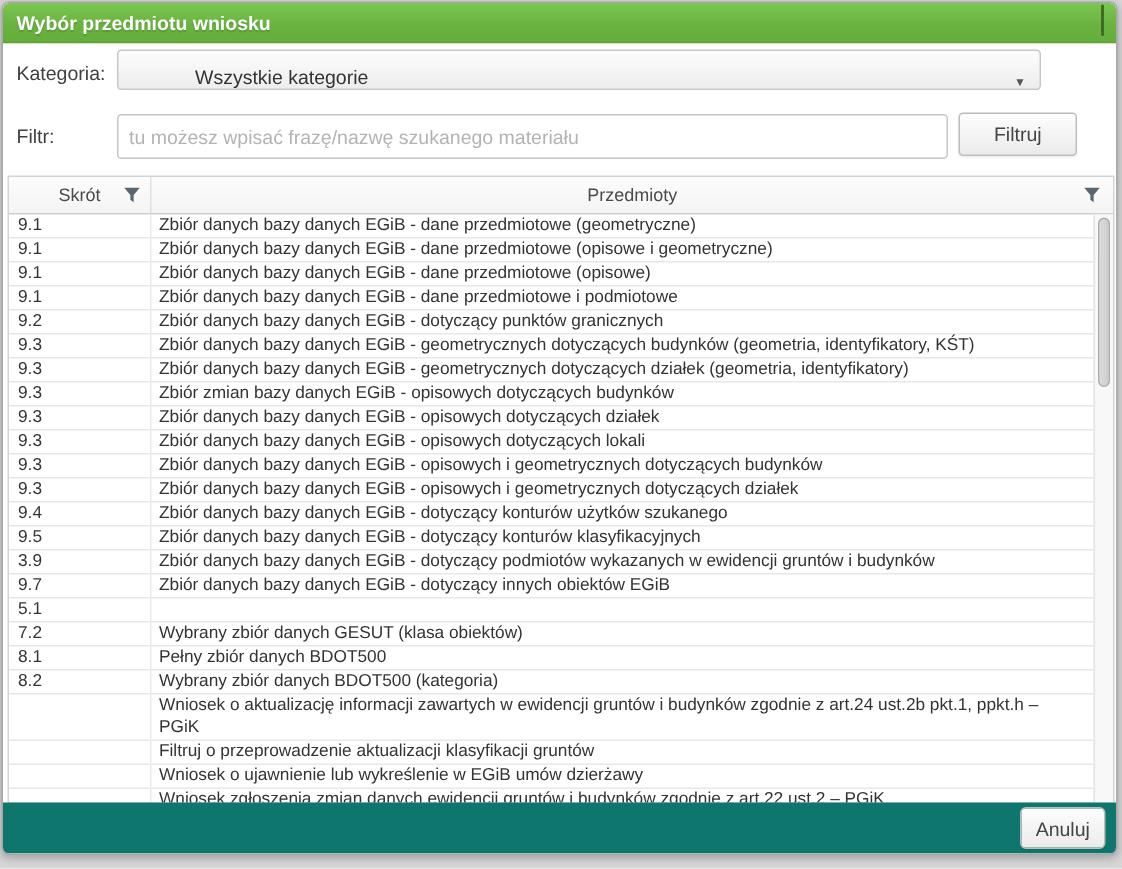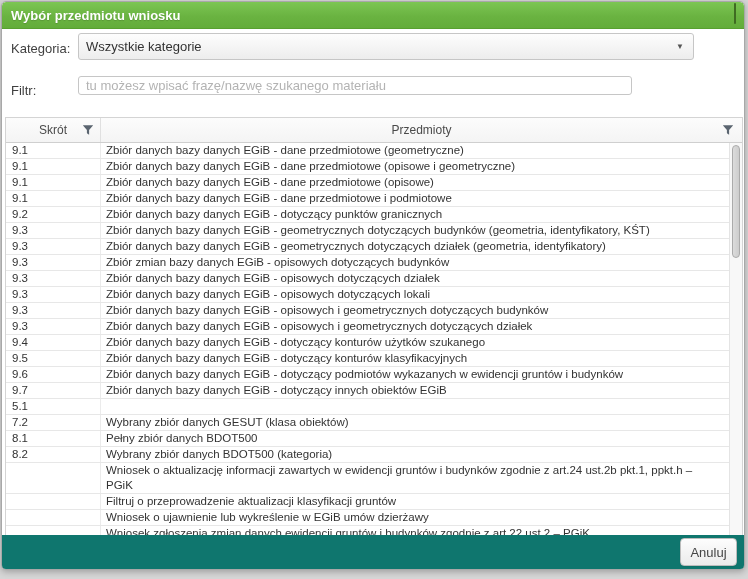--- a/index.html
+++ b/index.html
@@ -32,26 +32,26 @@
   .btn-max{width:11px;height:9px;box-sizing:border-box;border:1px solid #3f6b22;border-top:3px solid #3f6b22;border-radius:2px;background:transparent;}
   .winbtn{cursor:pointer;}
   
   .form-label{position:absolute;font-size:13px;color:#3f3f3f;}
   .lbl-category{left:9px;top:39px;}
   .lbl-filter{left:9px;top:81px;}
   .select{
     position:absolute;left:76px;top:31px;width:616px;height:27px;box-sizing:border-box;
     border:1px solid #c6c6c6;border-radius:3px;
     background:linear-gradient(180deg,#fdfdfd,#ededed);
-    display:flex;align-items:center;cursor:pointer;
+    display:flex;align-items:flex-end;cursor:pointer;padding-left:44px;
   }
   .select .sel-text{font-size:13px;color:#333;padding-left:7px;}
   .select .arrow{margin-left:auto;padding-right:9px;font-size:8px;color:#555;}
   .input{
-    position:absolute;left:76px;top:74px;width:554px;height:19px;box-sizing:border-box;
+    position:absolute;left:76px;top:74px;width:554px;height:30px;box-sizing:border-box;
     border:1px solid #c6c6c6;border-radius:3px;background:#fff;
     font-family:"Liberation Sans","DejaVu Sans",sans-serif;
     font-size:13px;color:#333;padding:0 7px;outline:none;
   }
   .input::placeholder{color:#b3b3b3;}
   .btn{
     box-sizing:border-box;border:1px solid #bcbcbc;border-radius:3px;
     background:linear-gradient(180deg,#fdfdfd,#ebebeb);
     font-family:"Liberation Sans","DejaVu Sans",sans-serif;
     font-size:13px;color:#444;cursor:pointer;
@@ -111,20 +111,21 @@
   </div>
 
   <span class="form-label lbl-category">Kategoria:</span>
   <div class="select">
     <span class="sel-text">Wszystkie kategorie</span>
     <span class="arrow">▼</span>
   </div>
 
   <span class="form-label lbl-filter">Filtr:</span>
   <input class="input" type="text" placeholder="tu możesz wpisać frazę/nazwę szukanego materiału" style="">
+  <button class="btn btn-filtruj">Filtruj</button>
 
   <div class="table">
     <div class="t-head">
       <div class="th th-code">
         <span>Skrót</span>
         <span class="funnel">
           <svg width="12" height="12" viewBox="0 0 12 12">
               <path d="M0.8 1.2 L11.2 1.2 L7.1 6 L7.1 10.8 L4.9 9.2 L4.9 6 Z" fill="#5b6570"></path>
             </svg>
         </span>
@@ -191,21 +192,21 @@
       </div>
         <div class="t-row">
         <div class="cell-code">9.4</div>
         <div class="cell-subject">Zbiór danych bazy danych EGiB - dotyczący konturów użytków szukanego</div>
       </div>
         <div class="t-row">
         <div class="cell-code">9.5</div>
         <div class="cell-subject">Zbiór danych bazy danych EGiB - dotyczący konturów klasyfikacyjnych</div>
       </div>
         <div class="t-row">
-        <div class="cell-code">9.6</div>
+        <div class="cell-code">3.9</div>
         <div class="cell-subject">Zbiór danych bazy danych EGiB - dotyczący podmiotów wykazanych w ewidencji gruntów i budynków</div>
       </div>
         <div class="t-row">
         <div class="cell-code">9.7</div>
         <div class="cell-subject">Zbiór danych bazy danych EGiB - dotyczący innych obiektów EGiB</div>
       </div>
         <div class="t-row">
         <div class="cell-code">5.1</div>
       </div>
         <div class="t-row">

